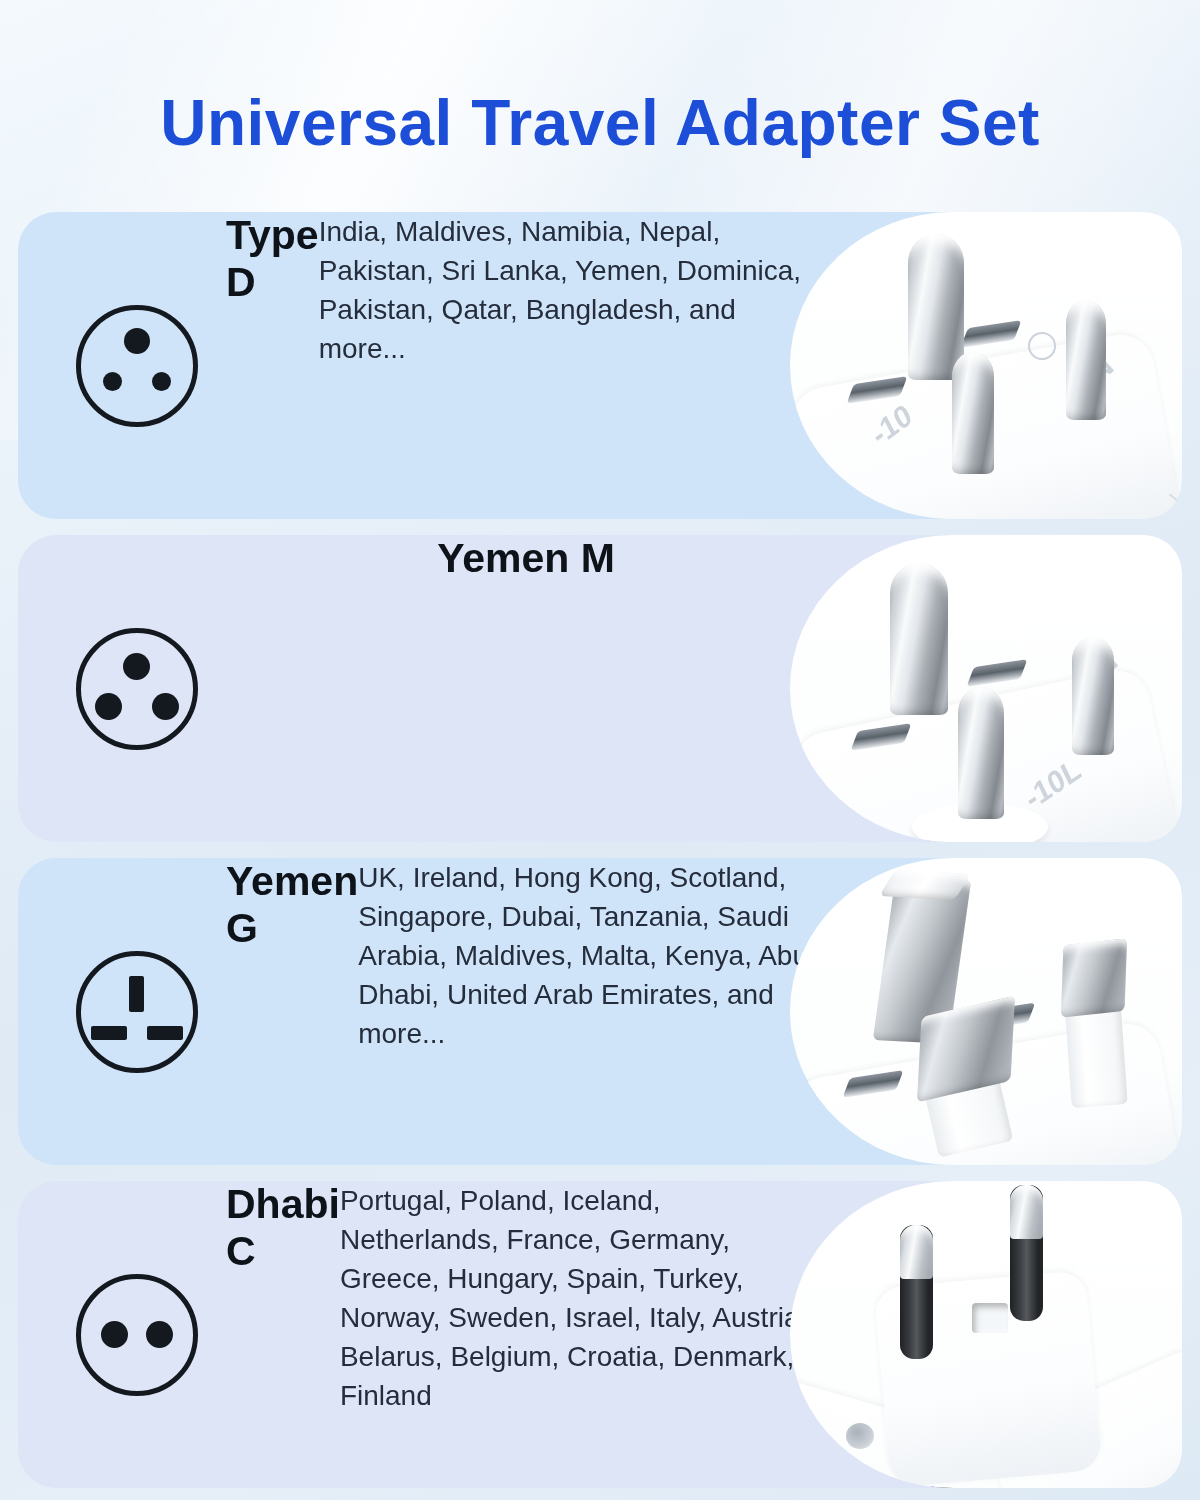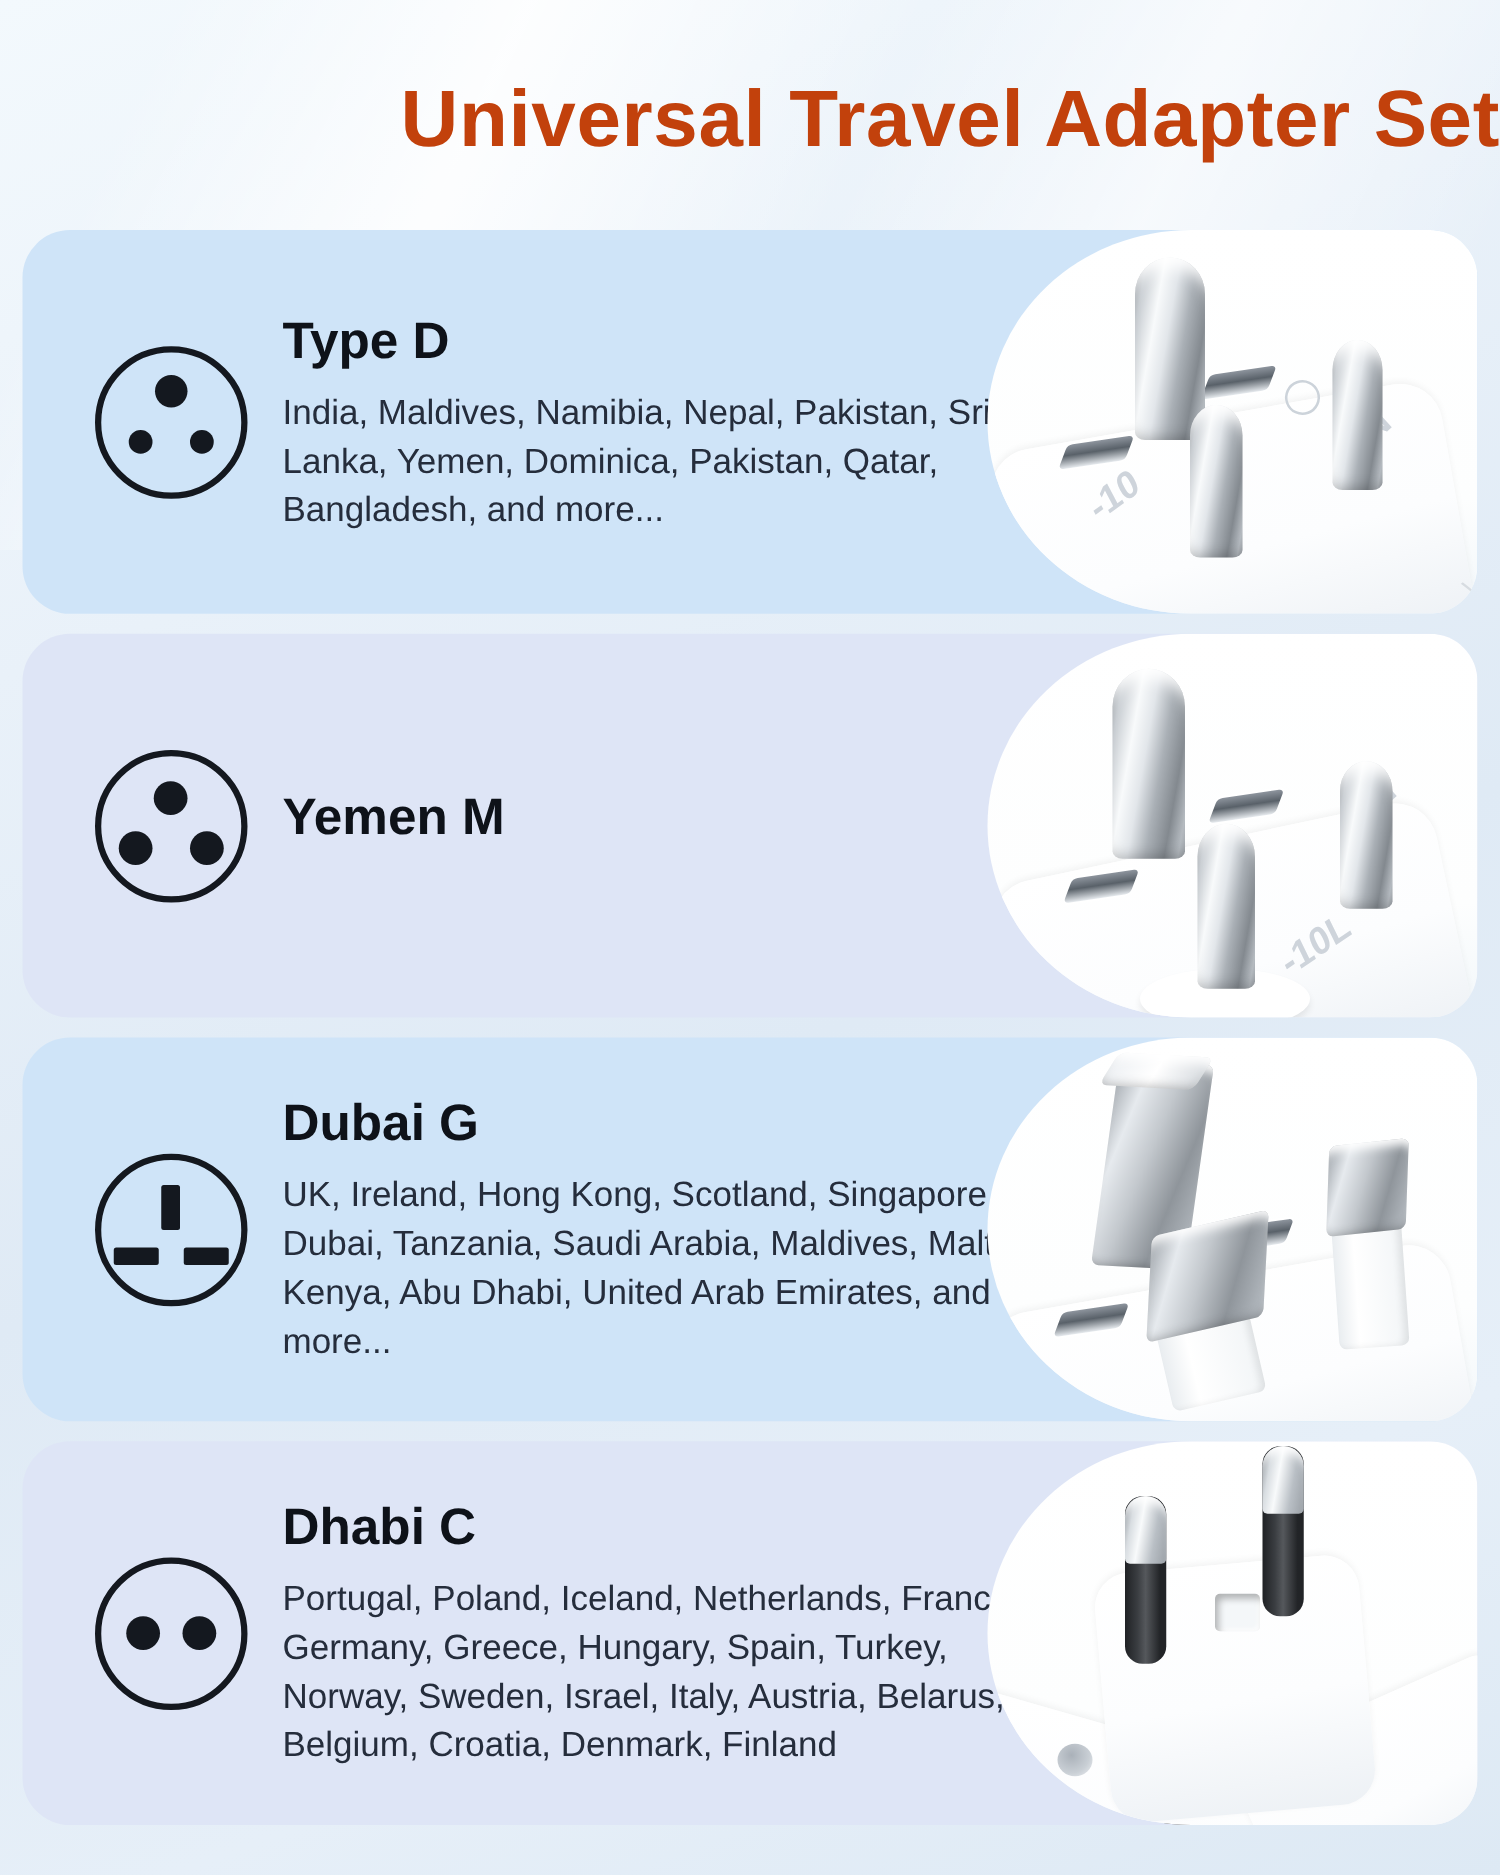--- a/index.html
+++ b/index.html
@@ -8,22 +8,22 @@
     font-family:"Liberation Sans","DejaVu Sans",sans-serif;
     background:linear-gradient(160deg,#f3f9fd 0%,#e9f1f9 28%,#dfeaf5 55%,#e6eff8 80%,#dde9f4 100%);
   }
   body::before{ 
     content:"";position:absolute;left:-100px;top:-180px;width:1500px;height:620px;
     background:
       linear-gradient(115deg,rgba(255,255,255,0) 18%,rgba(255,255,255,.85) 34%,rgba(255,255,255,0) 52%,rgba(255,255,255,.6) 66%,rgba(255,255,255,0) 82%);
     pointer-events:none;
   }
   .page-title{
-    position:relative;margin:0;padding-top:56px;text-align:right;
-    font-size:64px;line-height:78px;font-weight:bold;letter-spacing:.5px;color:#c2410c;
+    position:relative;margin:0;padding-top:84px;text-align:center;
+    font-size:64px;line-height:78px;font-weight:bold;letter-spacing:.5px;color:#1d4ed8;
   }
   .cards{position:relative;margin:50px 18px 0 18px;display:flex;flex-direction:column;gap:16px;}
   .card{position:relative;height:307px;border-radius:38px;overflow:hidden;}
   .card.blue{background:#cfe4f8;}
   .card.peri{background:#dee5f6;}
 
   
   .socket{position:absolute;left:58px;top:50%;transform:translateY(-50%);
     width:112px;height:112px;border:5px solid #14181f;border-radius:50%;}
   .socket .d{position:absolute;background:#14181f;border-radius:50%;}
@@ -33,21 +33,21 @@
   .sm-top{width:27px;height:27px;left:42px;top:20px;}
   .sm-l{width:27px;height:27px;left:14px;top:60px;}
   .sm-r{width:27px;height:27px;right:14px;top:60px;}
   .sg-v{width:15px;height:36px;left:48px;top:20px;border-radius:2px !important;}
   .sg-l{width:36px;height:14px;left:10px;top:70px;border-radius:2px !important;}
   .sg-r{width:36px;height:14px;right:10px;top:70px;border-radius:2px !important;}
   .sc-l{width:27px;height:27px;left:20px;top:42px;}
   .sc-r{width:27px;height:27px;right:20px;top:42px;}
 
   
-  .info{position:absolute;left:208px;top:0;bottom:0;width:600px;display:flex;flex-direction:column;justify-content:center;}
+  .info{position:absolute;left:208px;top:0;bottom:0;width:600px;display:flex;justify-content:center;}
   .info h2{margin:0 0 14px 0;font-size:41px;font-weight:bold;color:#0e1219;}
   .info p{margin:0;font-size:28px;line-height:39px;color:#252d3c;}
 
   
   .photo{position:absolute;top:0;right:0;bottom:0;width:392px;background:linear-gradient(180deg,#ffffff 0%,#fdfefe 70%,#f2f7fa 100%);
     border-top-left-radius:175px 165px;border-bottom-left-radius:175px 165px;
     border-top-right-radius:38px;border-bottom-right-radius:38px;overflow:hidden;}
   .abs{position:absolute;}
 
   
@@ -133,21 +133,21 @@
     </div>
   </section>
 
   <section class="card blue">
     <div class="socket">
       <span class="d sg-v"></span>
       <span class="d sg-l"></span>
       <span class="d sg-r"></span>
     </div>
     <div class="info">
-      <h2>Dubai G</h2>
+      <h2>Yemen G</h2>
       <p>UK, Ireland, Hong Kong, Scotland, Singapore, Dubai, Tanzania, Saudi Arabia, Maldives, Malta, Kenya, Abu Dhabi, United Arab Emirates, and more...</p>
     </div>
     <div class="photo">
       <div class="whitebody abs" style="left:8px;top:192px;width:374px;height:170px;transform:rotate(-10deg);"></div>
       <span class="slot" style="left:58px;top:216px;"></span>
       <span class="slot" style="left:196px;top:148px;width:44px;"></span>
       <div class="blade" style="left:94px;top:20px;width:76px;height:164px;transform:skewX(-5deg) rotate(3deg);"></div>
       <div class="blade" style="left:96px;top:14px;width:78px;height:26px;transform:skewX(-30deg) rotate(3deg);background:linear-gradient(90deg,#eef1f4,#ffffff 50%,#d9dde1);"></div>
       <div class="stem" style="left:140px;top:218px;width:76px;height:74px;transform:rotate(-13deg);"></div>
       <div class="blade" style="left:128px;top:150px;width:96px;height:82px;transform:rotate(-13deg) skewX(-16deg);"></div>

